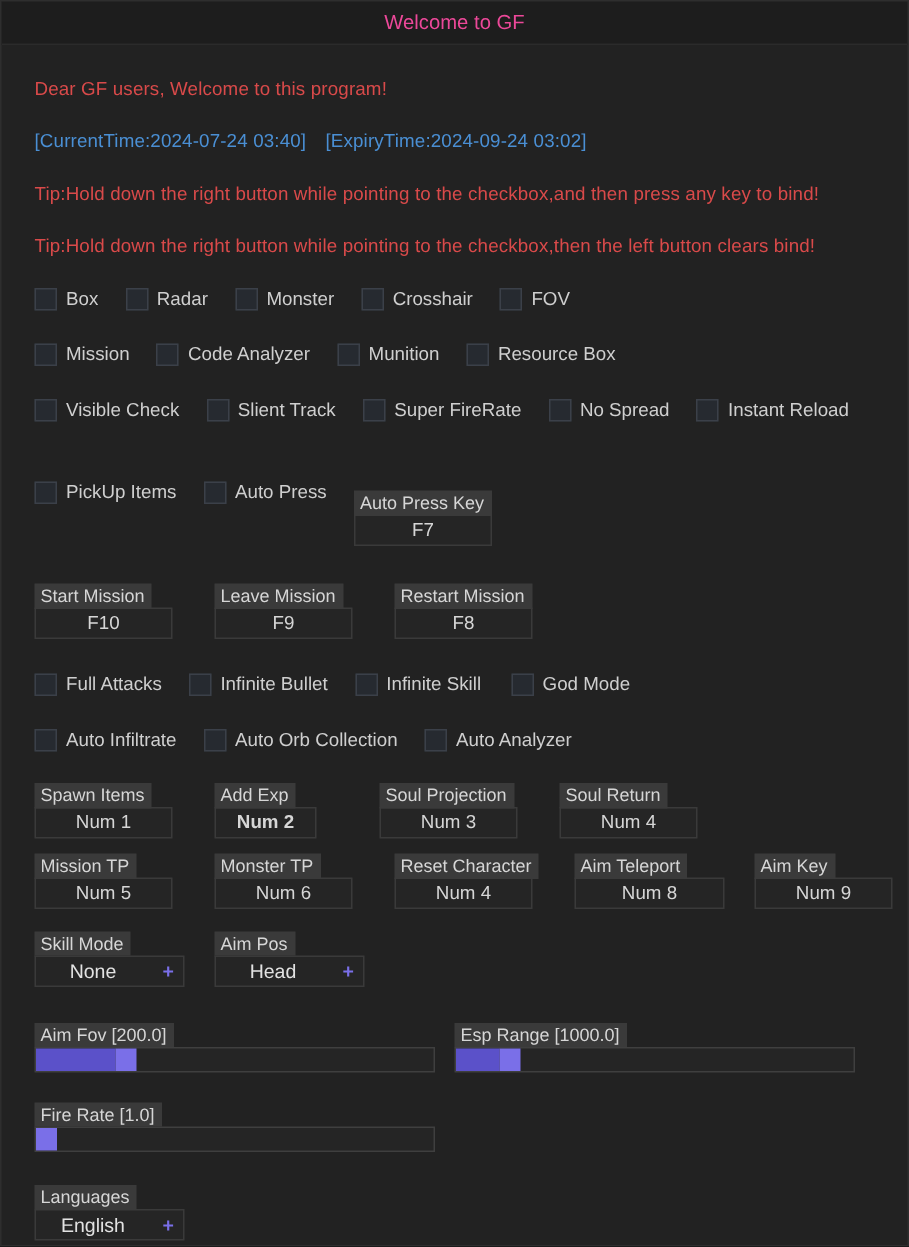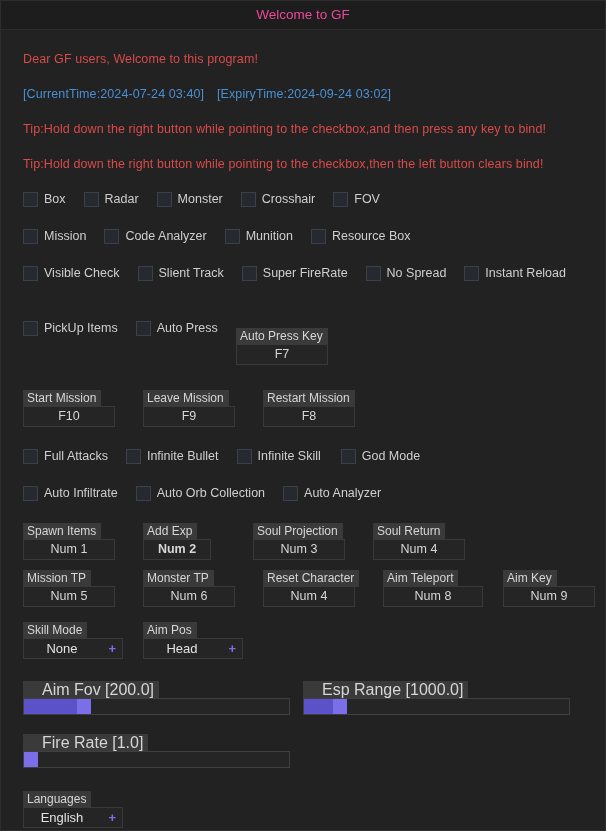--- a/index.html
+++ b/index.html
@@ -134,22 +134,22 @@
     font-size: 13px;
     font-weight: bold;
   }
 
   
   .sl { position: absolute; }
   .sl .sl-label {
     display: inline-block;
     background: #3a3a3a;
     color: #d6d6d6;
-    font-size: 16px;
-    padding: 1px 5px 1px 19px;
+    font-size: 12px;
+    padding: 1px 5px 1px 4px;
     line-height: 15px;
     white-space: nowrap;
   }
   .sl .sl-track {
     position: relative;
     background: #252525;
     border: 1px solid #3f3f3f;
     box-sizing: border-box;
     height: 17px;
     margin-top: -1px;

